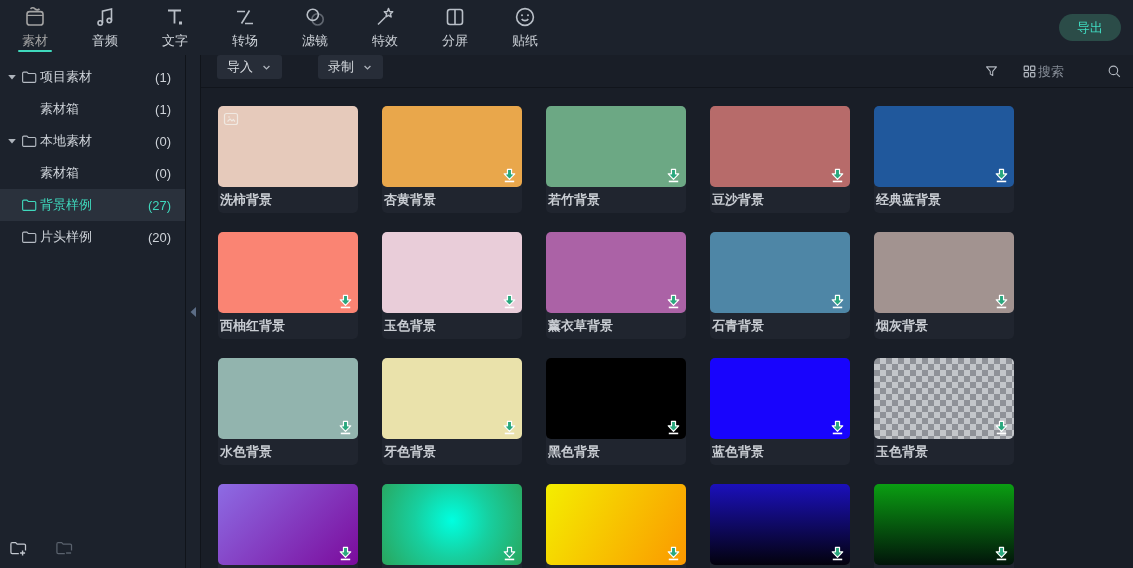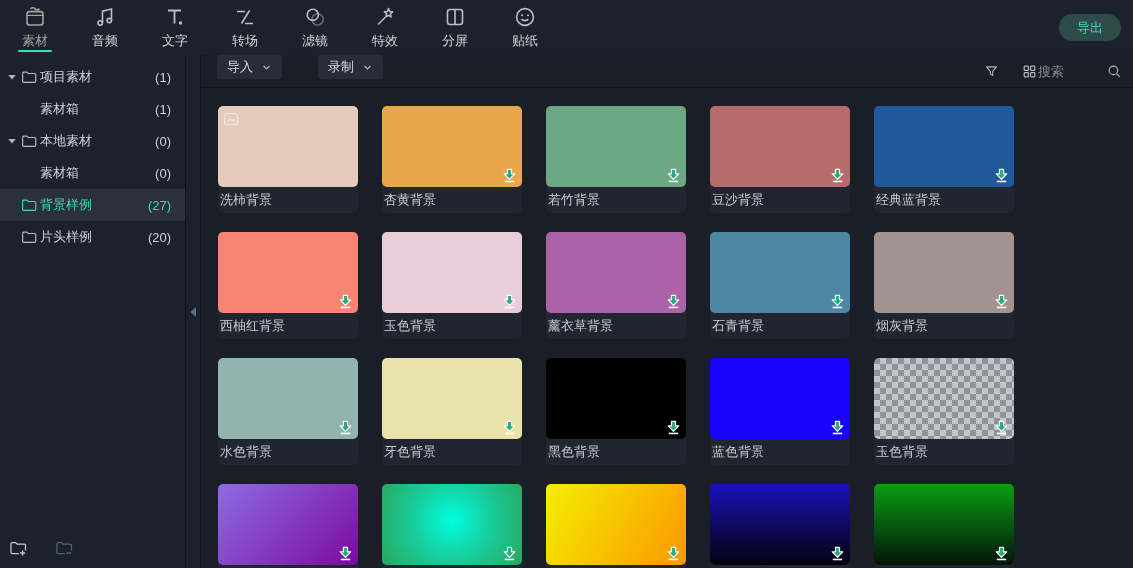--- a/index.html
+++ b/index.html
@@ -44,21 +44,21 @@
   .tb-right { margin-left:auto; display:flex; align-items:center; }
   .tb-icon { width:17px; height:17px; color:#b2b8c0; cursor:pointer; }
   .tb-icon + .tb-icon-sep { width:21px; }
   .search-wrap { display:flex; align-items:center; }
   .search-input { width:64px; background:transparent; border:none; outline:none; font-size:13px; color:#e0e4e9; font-family:inherit; }
   .search-input::placeholder { color:#878e98; }
   .search-icon { width:17px; height:17px; color:#b2b8c0; margin-left:4px; }
 
   
   .grid { padding:18px 0 0 17px; display:grid; grid-template-columns:repeat(5,140px); column-gap:24px; row-gap:19px; overflow:hidden; }
-  .cell { width:140px; background:#20252f; border-radius:5px; cursor:pointer; }
+  .cell { width:140px; background:#20252f; border-radius:5px; cursor:pointer;font-weight:bold; }
   .swatch { height:81px; border-radius:5px; position:relative; }
   .cell-label { height:26px; line-height:26px; font-size:13px; color:#c9cdd3; padding-left:2px; white-space:nowrap; overflow:hidden; }
   .dl-badge { position:absolute; right:5px; bottom:4px; width:15px; height:15px; }
   .img-badge { position:absolute; left:5px; top:5px; width:16px; height:16px; }
   svg { display:block; width:100%; height:100%; }
 </style>
 </head>
 <body>
 
 <div class="app">

